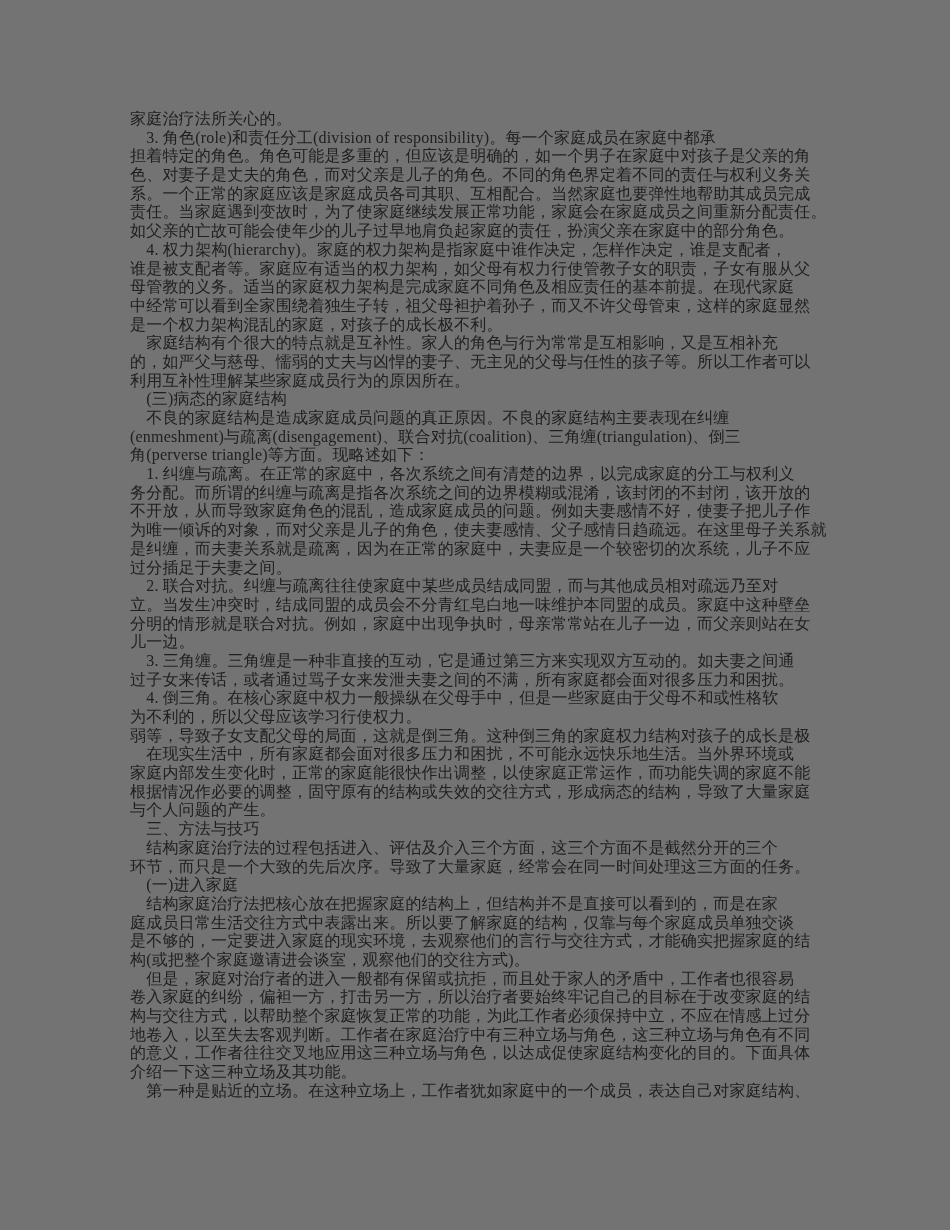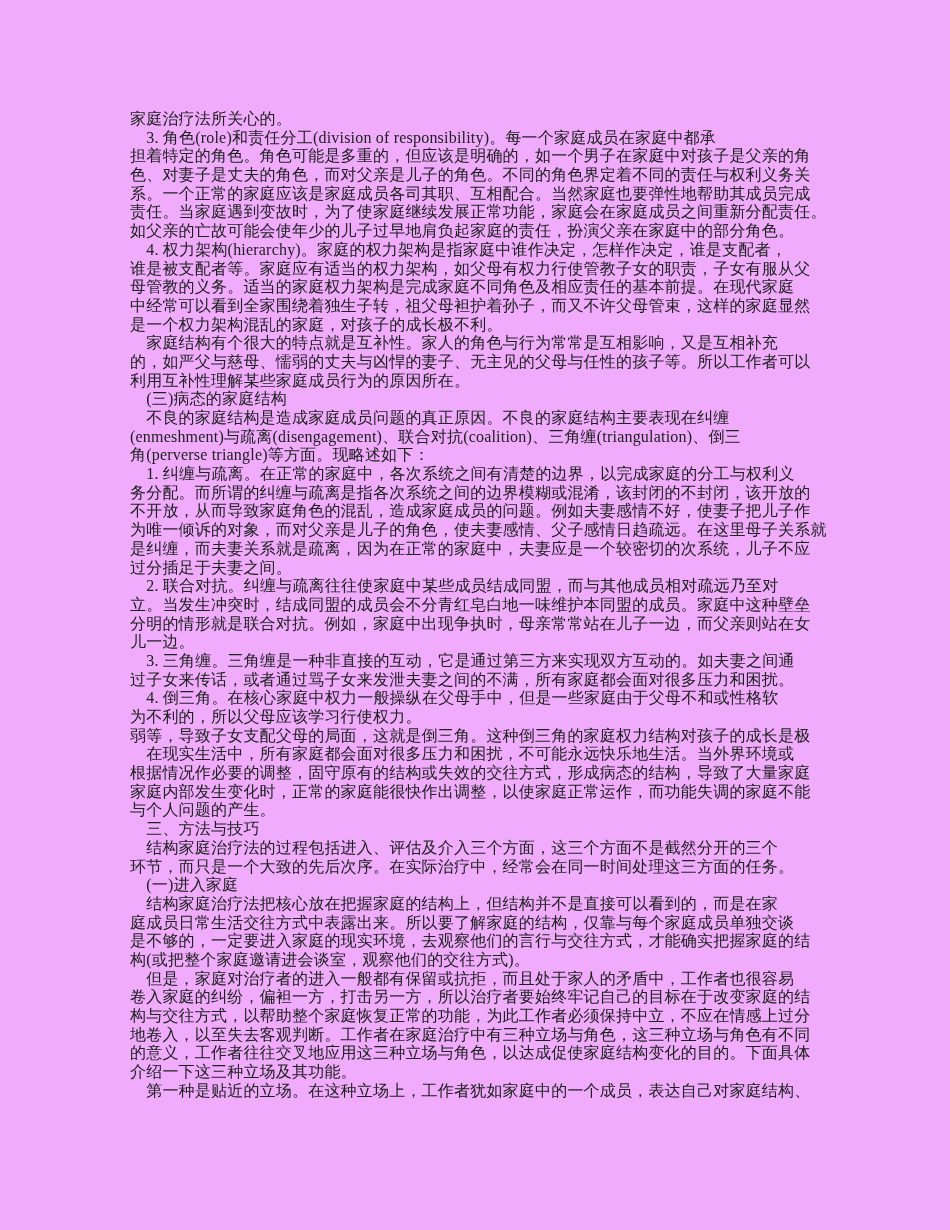--- a/index.html
+++ b/index.html
@@ -28,21 +28,21 @@
   }
   .line {
     white-space: pre;
     height: 18.7px;
     overflow: visible;
   }
 </style>
 </head>
 <body>
 
-<div class="page" style="background: #f0abfc;">
+<div class="page" style="background: #737373;">
   <div class="text-block" style="color: rgb(32, 32, 32);">
       <div class="line">家庭治疗法所关心的。</div>
       <div class="line">　3. 角色(role)和责任分工(division of responsibility)。每一个家庭成员在家庭中都承</div>
       <div class="line">担着特定的角色。角色可能是多重的，但应该是明确的，如一个男子在家庭中对孩子是父亲的角</div>
       <div class="line">色、对妻子是丈夫的角色，而对父亲是儿子的角色。不同的角色界定着不同的责任与权利义务关</div>
       <div class="line">系。一个正常的家庭应该是家庭成员各司其职、互相配合。当然家庭也要弹性地帮助其成员完成</div>
       <div class="line">责任。当家庭遇到变故时，为了使家庭继续发展正常功能，家庭会在家庭成员之间重新分配责任。</div>
       <div class="line">如父亲的亡故可能会使年少的儿子过早地肩负起家庭的责任，扮演父亲在家庭中的部分角色。</div>
       <div class="line">　4. 权力架构(hierarchy)。家庭的权力架构是指家庭中谁作决定，怎样作决定，谁是支配者，</div>
       <div class="line">谁是被支配者等。家庭应有适当的权力架构，如父母有权力行使管教子女的职责，子女有服从父</div>
@@ -65,26 +65,26 @@
       <div class="line">　2. 联合对抗。纠缠与疏离往往使家庭中某些成员结成同盟，而与其他成员相对疏远乃至对</div>
       <div class="line">立。当发生冲突时，结成同盟的成员会不分青红皂白地一味维护本同盟的成员。家庭中这种壁垒</div>
       <div class="line">分明的情形就是联合对抗。例如，家庭中出现争执时，母亲常常站在儿子一边，而父亲则站在女</div>
       <div class="line">儿一边。</div>
       <div class="line">　3. 三角缠。三角缠是一种非直接的互动，它是通过第三方来实现双方互动的。如夫妻之间通</div>
       <div class="line">过子女来传话，或者通过骂子女来发泄夫妻之间的不满，所有家庭都会面对很多压力和困扰。</div>
       <div class="line">　4. 倒三角。在核心家庭中权力一般操纵在父母手中，但是一些家庭由于父母不和或性格软</div>
       <div class="line">为不利的，所以父母应该学习行使权力。</div>
       <div class="line">弱等，导致子女支配父母的局面，这就是倒三角。这种倒三角的家庭权力结构对孩子的成长是极</div>
       <div class="line">　在现实生活中，所有家庭都会面对很多压力和困扰，不可能永远快乐地生活。当外界环境或</div>
+      <div class="line">家庭内部发生变化时，正常的家庭能很快作出调整，以使家庭正常运作，而功能失调的家庭不能</div>
       <div class="line">根据情况作必要的调整，固守原有的结构或失效的交往方式，形成病态的结构，导致了大量家庭</div>
-      <div class="line">家庭内部发生变化时，正常的家庭能很快作出调整，以使家庭正常运作，而功能失调的家庭不能</div>
       <div class="line">与个人问题的产生。</div>
       <div class="line">　三、方法与技巧</div>
       <div class="line">　结构家庭治疗法的过程包括进入、评估及介入三个方面，这三个方面不是截然分开的三个</div>
-      <div class="line">环节，而只是一个大致的先后次序。在实际治疗中，经常会在同一时间处理这三方面的任务。</div>
+      <div class="line">环节，而只是一个大致的先后次序。导致了大量家庭，经常会在同一时间处理这三方面的任务。</div>
       <div class="line">　(一)进入家庭</div>
       <div class="line">　结构家庭治疗法把核心放在把握家庭的结构上，但结构并不是直接可以看到的，而是在家</div>
       <div class="line">庭成员日常生活交往方式中表露出来。所以要了解家庭的结构，仅靠与每个家庭成员单独交谈</div>
       <div class="line">是不够的，一定要进入家庭的现实环境，去观察他们的言行与交往方式，才能确实把握家庭的结</div>
       <div class="line">构(或把整个家庭邀请进会谈室，观察他们的交往方式)。</div>
       <div class="line">　但是，家庭对治疗者的进入一般都有保留或抗拒，而且处于家人的矛盾中，工作者也很容易</div>
       <div class="line">卷入家庭的纠纷，偏袒一方，打击另一方，所以治疗者要始终牢记自己的目标在于改变家庭的结</div>
       <div class="line">构与交往方式，以帮助整个家庭恢复正常的功能，为此工作者必须保持中立，不应在情感上过分</div>
       <div class="line">地卷入，以至失去客观判断。工作者在家庭治疗中有三种立场与角色，这三种立场与角色有不同</div>
       <div class="line">的意义，工作者往往交叉地应用这三种立场与角色，以达成促使家庭结构变化的目的。下面具体</div>

